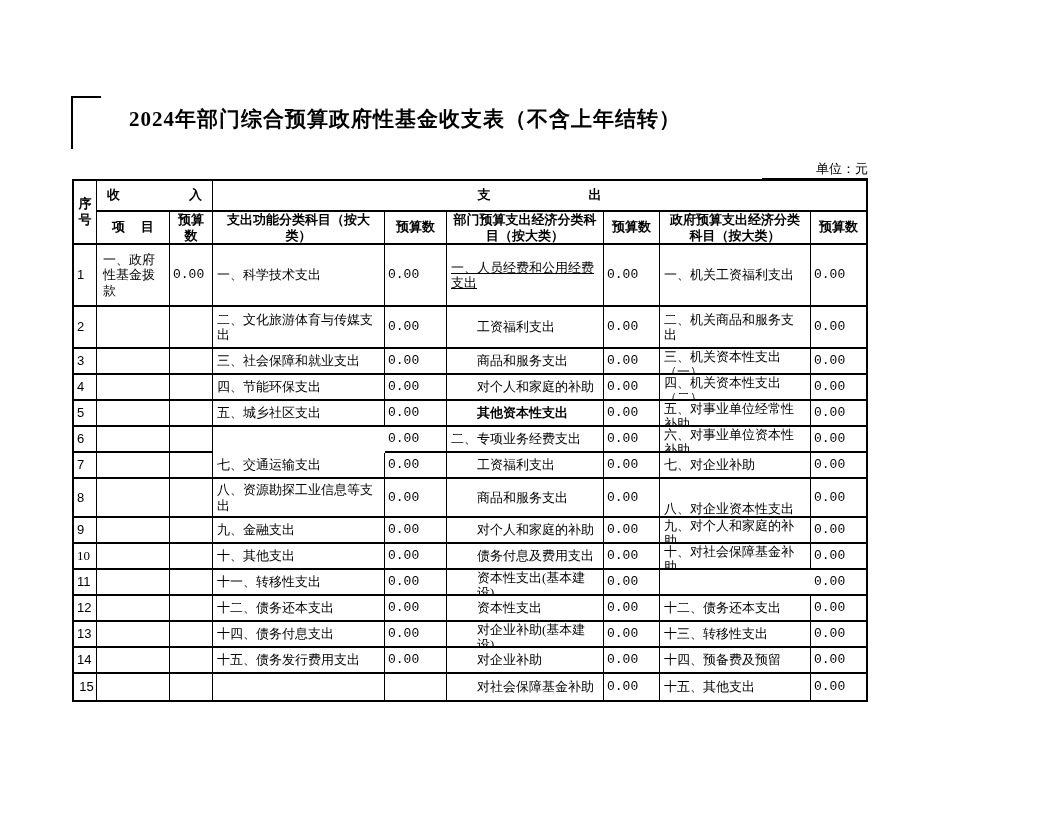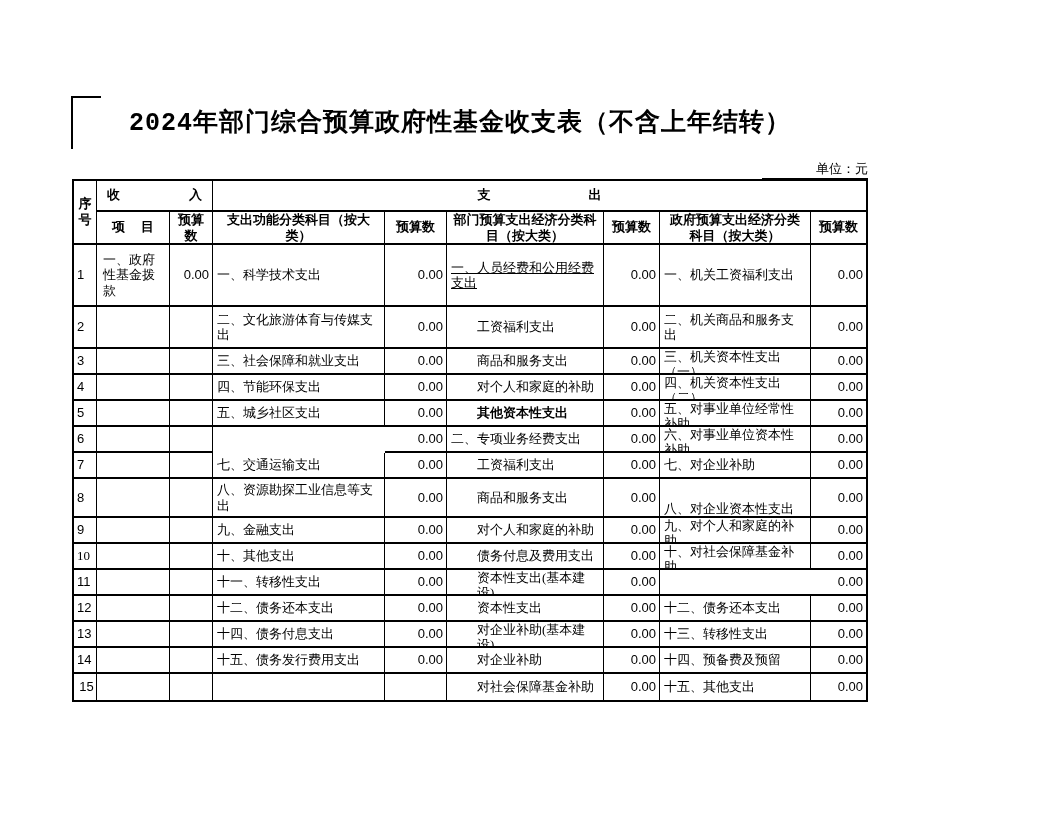--- a/index.html
+++ b/index.html
@@ -14,22 +14,22 @@
 
   .corner-mark {
     position:absolute; left:71px; top:96px;
     width:28px; height:51px;
     border-top:2px solid #000;
     border-left:2px solid #000;
   }
 
   .doc-title {
     position:absolute; left:129px; top:105px;
-    font-family:Liberation Mono, monospace;
-    font-weight:bold; font-size:25px; letter-spacing:1px;
+    font-family:Liberation Serif, serif;
+    font-weight:bold; font-size:21px; letter-spacing:1px;
     color:#000; white-space:nowrap;
   }
 
   .unit-label {
     position:absolute; left:762px; top:160px; width:106px; height:18px;
     text-align:right; font-size:13px; color:#000;
     border-bottom:1px solid #000;
     font-family:"Liberation Serif", serif;
     line-height:17px;
   }
@@ -68,21 +68,21 @@
   .h-ib   { grid-area:2 / 3; }
   .h-func { grid-area:2 / 4; padding:0 14px; }
   .h-fb   { grid-area:2 / 5; }
   .h-dept { grid-area:2 / 6; }
   .h-db   { grid-area:2 / 7; }
   .h-gov  { grid-area:2 / 8; }
   .h-gb   { grid-area:2 / 9; border-right:none; }
 
   
   .seqc { padding-left:3px; font-family:"Liberation Sans", sans-serif; }
-  .num  { justify-content:flex-end; padding:0 3px; font-family:Liberation Sans, sans-serif; }
+  .num  { justify-content:flex-start; padding:0 3px; font-family:Liberation Mono, monospace; }
   .item { padding:0 4px; }
   .income-item { padding:0 4px 0 6px; }
   .indent { padding-left:30px; padding-right:6px; }
 </style>
 </head>
 <body>
 
 <div class="page">
 
   <div class="corner-mark"></div>

